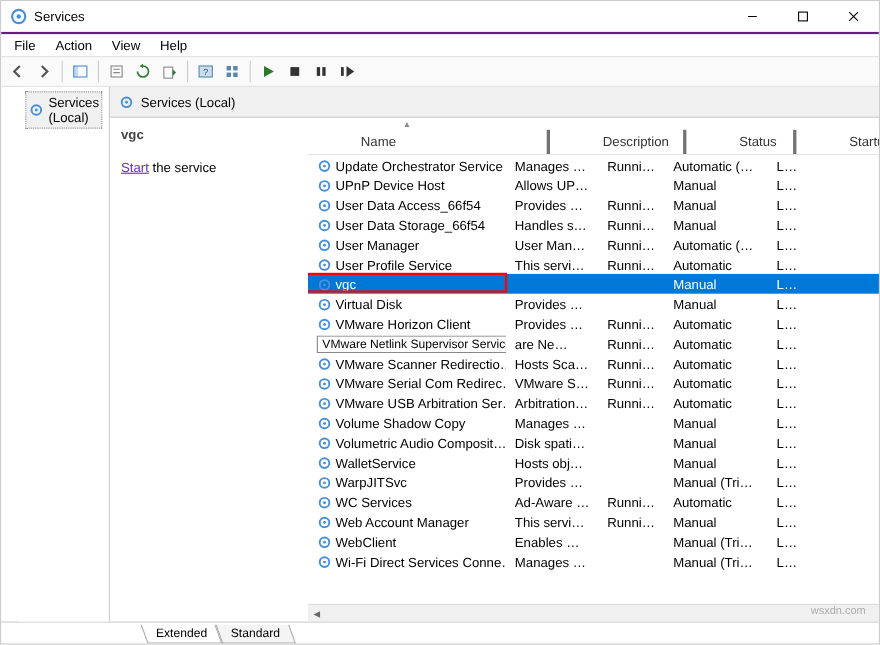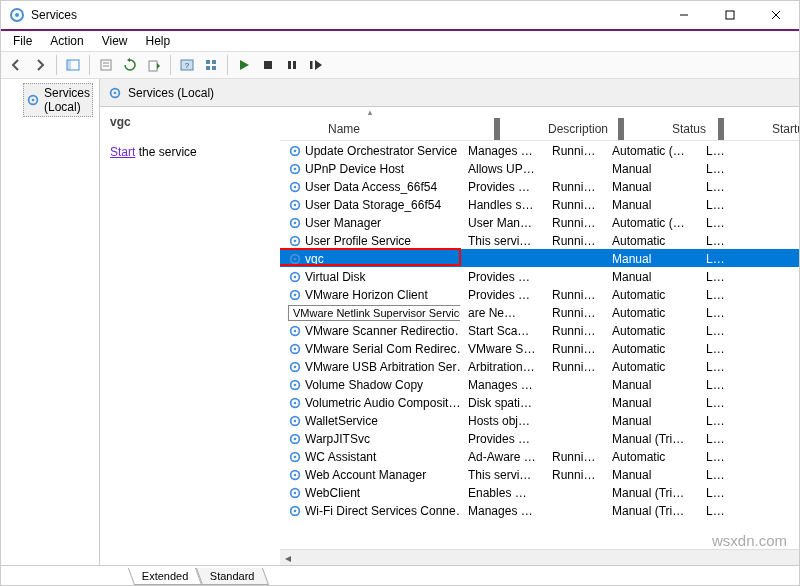--- a/index.html
+++ b/index.html
@@ -23,40 +23,40 @@
   .nav-item.sel{ background:#f0f0f0; border:1px dotted #999;}
   .content { flex:1; display:flex; flex-direction:column; position:relative;}
   .chead { height:28px; background:#f0f0f0; border-bottom:1px solid #ccc; display:flex; align-items:center; padding:0 8px; gap:6px;}
   .cbody { flex:1; display:flex; overflow:hidden;}
   .left-panel { width:180px; padding:8px 10px; font-size:12px;}
   .svcname { font-weight:bold; margin-bottom:16px; color:#444;}
   .link { color:#6d28d9; text-decoration:underline; cursor:pointer;text-align:center;}
   
   .grid { flex:1; display:flex; flex-direction:column; border-left:0; overflow:hidden; position:relative;}
   .ghead { display:flex; background:#fff; border-bottom:1px solid #e5e5e5; height:24px; align-items:center; font-size:12px; color:#333;}
-  .ghead div { padding:4px 8px; border-right:6px solid #737373; white-space:nowrap; overflow:hidden;margin-left:40px;}
+  .ghead div { padding:4px 8px; border-right:3px solid #737373; white-space:nowrap; overflow:hidden;margin-left:40px;}
   .gbody { flex:1; overflow-y:auto; overflow-x:auto;}
   .row { display:flex; height:18px; align-items:flex-end; font-size:12px; white-space:nowrap; position:relative;}
   .row > div { padding:1px 8px; overflow:hidden; text-overflow:ellipsis;}
   .row.sel { background:#0078d7; color:#fff;}
   .c-name{ width:180px; display:flex; align-items:center; gap:3px;}
   .c-desc{ width:84px;}
   .c-status{width:60px;}
   .c-start{width:94px;}
   .c-log{width:30px;}
   .gear{ width:14px; height:14px; flex-shrink:0;}
   
   .hl { position:absolute; border:2px solid red; pointer-events:none;}
   
   .tabs { height:20px; border-top:1px solid #ccc; display:flex; align-items:flex-end; padding-left:130px; font-size:11px;}
   .tab { padding:2px 10px; border:1px solid #aaa; border-top:none; background:#fff; transform:skewX(20deg);}
   .tab span{ display:inline-block; transform:skewX(-20deg);}
   .tab.off{ background:#f4f4f4;}
   
-  .wm{ position:absolute; right:12px; bottom:36px; font-size:15px; color:#aaa;margin-top:24px;}
+  .wm{ position:absolute; right:12px; bottom:24px; font-size:10px; color:#aaa;margin-top:24px;}
   
   .sbar-bottom{height:16px;background:#f0f0f0;border-top:1px solid #ddd;display:flex;align-items:center;}
   .sbar-bottom .arrow{width:16px;height:16px;display:flex;align-items:center;justify-content:center;color:#666;}
   
   .tooltip{position:absolute;background:#fff;border:1px solid #888;padding:1px 4px;font-size:11px;white-space:nowrap;z-index:5;box-shadow:1px 1px 2px rgba(0,0,0,.2);}
   
   .sort-cell{display:flex;align-items:center;justify-content:center;width:180px;}
   .sort-arr{font-size:9px;color:#888;}
 </style>
 </head>
@@ -346,21 +346,21 @@
               <div class="c-log">Loc</div>
             </div>
             <div class="row">
               <div class="c-name">
                 <svg class="gear" viewBox="0 0 16 16">
                   <circle cx="8" cy="8" r="5" fill="none" stroke="#4a90d9" stroke-width="2"></circle>
                   <circle cx="8" cy="8" r="1.5" fill="#4a90d9"></circle>
                 </svg>
                 <span>VMware Scanner Redirectio…</span>
               </div>
-              <div class="c-desc">Start Sca…</div>
+              <div class="c-desc">Hosts Sca…</div>
               <div class="c-status">Running</div>
               <div class="c-start">Automatic</div>
               <div class="c-log">Loc</div>
             </div>
             <div class="row">
               <div class="c-name">
                 <svg class="gear" viewBox="0 0 16 16">
                   <circle cx="8" cy="8" r="5" fill="none" stroke="#4a90d9" stroke-width="2"></circle>
                   <circle cx="8" cy="8" r="1.5" fill="#4a90d9"></circle>
                 </svg>
@@ -435,21 +435,21 @@
               <div class="c-status"></div>
               <div class="c-start">Manual (Trig…</div>
               <div class="c-log">Loc</div>
             </div>
             <div class="row">
               <div class="c-name">
                 <svg class="gear" viewBox="0 0 16 16">
                   <circle cx="8" cy="8" r="5" fill="none" stroke="#4a90d9" stroke-width="2"></circle>
                   <circle cx="8" cy="8" r="1.5" fill="#4a90d9"></circle>
                 </svg>
-                <span>WC Assistant</span>
+                <span>WC Services</span>
               </div>
               <div class="c-desc">Ad-Aware …</div>
               <div class="c-status">Running</div>
               <div class="c-start">Automatic</div>
               <div class="c-log">Loc</div>
             </div>
             <div class="row">
               <div class="c-name">
                 <svg class="gear" viewBox="0 0 16 16">
                   <circle cx="8" cy="8" r="5" fill="none" stroke="#4a90d9" stroke-width="2"></circle>

